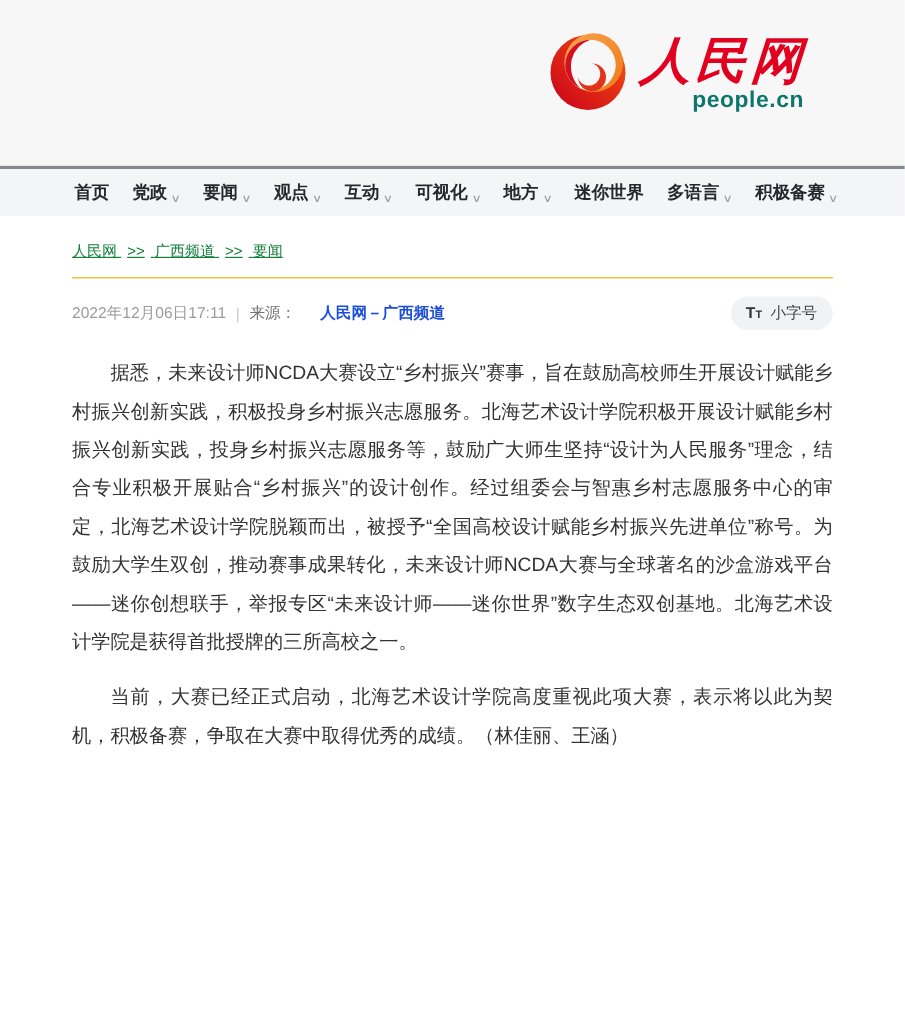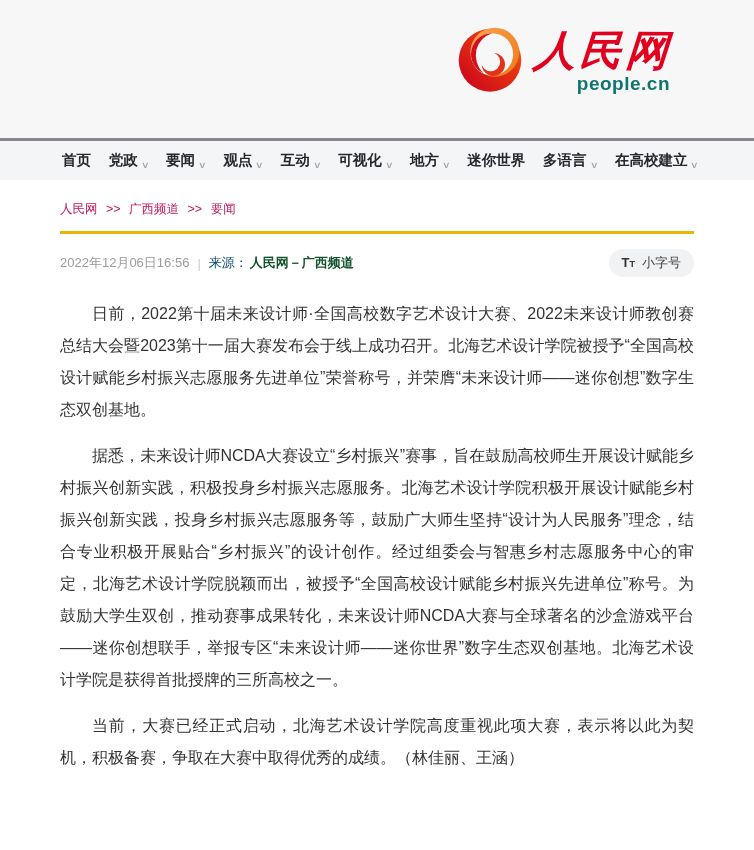--- a/index.html
+++ b/index.html
@@ -53,41 +53,42 @@
   }
   .chevron {
     font-size: 9px; color: #9aa0a6; font-weight: 400;
     transform: scaleX(1.3); line-height: 1;
   }
 
   
   .main { padding: 0 60px; }
   .breadcrumb {
     padding: 21px 0 13px;
-    font-size: 12.5px; color: #be185d;
-    border-bottom: 3px solid #eab308;
+    font-size: 12.5px; color: #15803d;
+    border-bottom: 1px solid #eab308;
+    text-decoration: underline;
   }
   .breadcrumb .sep { margin: 0 5px; }
   .breadcrumb .crumb { cursor: pointer; }
 
   .title {
     margin: 21px 0 0;
     font-size: 28px; line-height: 40px;
     font-weight: 700; color: #1e1e1e;
     letter-spacing: 0.5px;
   }
 
   .meta-row {
     margin-top: 15px;
     display: flex; align-items: center; justify-content: space-between;
   }
   .meta-left { font-size: 13px; color: #9b9b9b; display: flex; align-items: center; }
   .meta-divider { margin: 0 8px; color: #cccccc; }
-  .meta-source-label { color: #0c4a6e; }
-  .meta-source { color: #14532d; font-weight: 700; margin-left: 2px; cursor: pointer; }
+  .meta-source-label { color: #737373; }
+  .meta-source { color: #1d4ed8; font-weight: 700; margin-left: 20px; cursor: pointer; }
   .font-size-pill {
     background: #f1f2f4; border-radius: 14px;
     padding: 5px 13px;
     font-size: 13px; color: #3f3f3f;
     display: flex; align-items: baseline; gap: 7px;
     cursor: pointer;
   }
   .tt-icon { display: inline-flex; align-items: baseline; font-weight: 700; color: #333; }
   .tt-icon .t-big { font-size: 13px; }
   .tt-icon .t-small { font-size: 9px; }
@@ -162,51 +163,50 @@
     <span class="chevron">∨</span>
   </span>
   <span class="nav-item">
     <span>迷你世界</span>
   </span>
   <span class="nav-item">
     <span>多语言</span>
     <span class="chevron">∨</span>
   </span>
   <span class="nav-item">
-    <span>在高校建立</span>
+    <span>积极备赛</span>
     <span class="chevron">∨</span>
   </span>
 </div>
 
 <div class="main">
 
   <div class="breadcrumb">
     <span class="crumb">人民网</span>
     <span class="sep">&gt;&gt;</span>
     <span class="crumb">广西频道</span>
     <span class="sep">&gt;&gt;</span>
     <span class="crumb">要闻</span>
   </div>
 
 
   <div class="meta-row">
     <div class="meta-left">
-      <span>2022年12月06日16:56</span>
+      <span>2022年12月06日17:11</span>
       <span class="meta-divider">|</span>
       <span class="meta-source-label">来源：</span>
       <span class="meta-source">人民网－广西频道</span>
     </div>
     <div class="font-size-pill">
       <span class="tt-icon">
           <span class="t-big">T</span>
           <span class="t-small">T</span>
         </span>
       <span>小字号</span>
     </div>
   </div>
 
   <div class="article-body">
-    <p>日前，2022第十届未来设计师·全国高校数字艺术设计大赛、2022未来设计师教创赛总结大会暨2023第十一届大赛发布会于线上成功召开。北海艺术设计学院被授予“全国高校设计赋能乡村振兴志愿服务先进单位”荣誉称号，并荣膺“未来设计师——迷你创想”数字生态双创基地。</p>
     <p>据悉，未来设计师NCDA大赛设立“乡村振兴”赛事，旨在鼓励高校师生开展设计赋能乡村振兴创新实践，积极投身乡村振兴志愿服务。北海艺术设计学院积极开展设计赋能乡村振兴创新实践，投身乡村振兴志愿服务等，鼓励广大师生坚持“设计为人民服务”理念，结合专业积极开展贴合“乡村振兴”的设计创作。经过组委会与智惠乡村志愿服务中心的审定，北海艺术设计学院脱颖而出，被授予“全国高校设计赋能乡村振兴先进单位”称号。为鼓励大学生双创，推动赛事成果转化，未来设计师NCDA大赛与全球著名的沙盒游戏平台——迷你创想联手，举报专区“未来设计师——迷你世界”数字生态双创基地。北海艺术设计学院是获得首批授牌的三所高校之一。</p>
     <p>当前，大赛已经正式启动，北海艺术设计学院高度重视此项大赛，表示将以此为契机，积极备赛，争取在大赛中取得优秀的成绩。（林佳丽、王涵）</p>
   </div>
 
 </div>
 
 </body></html>

